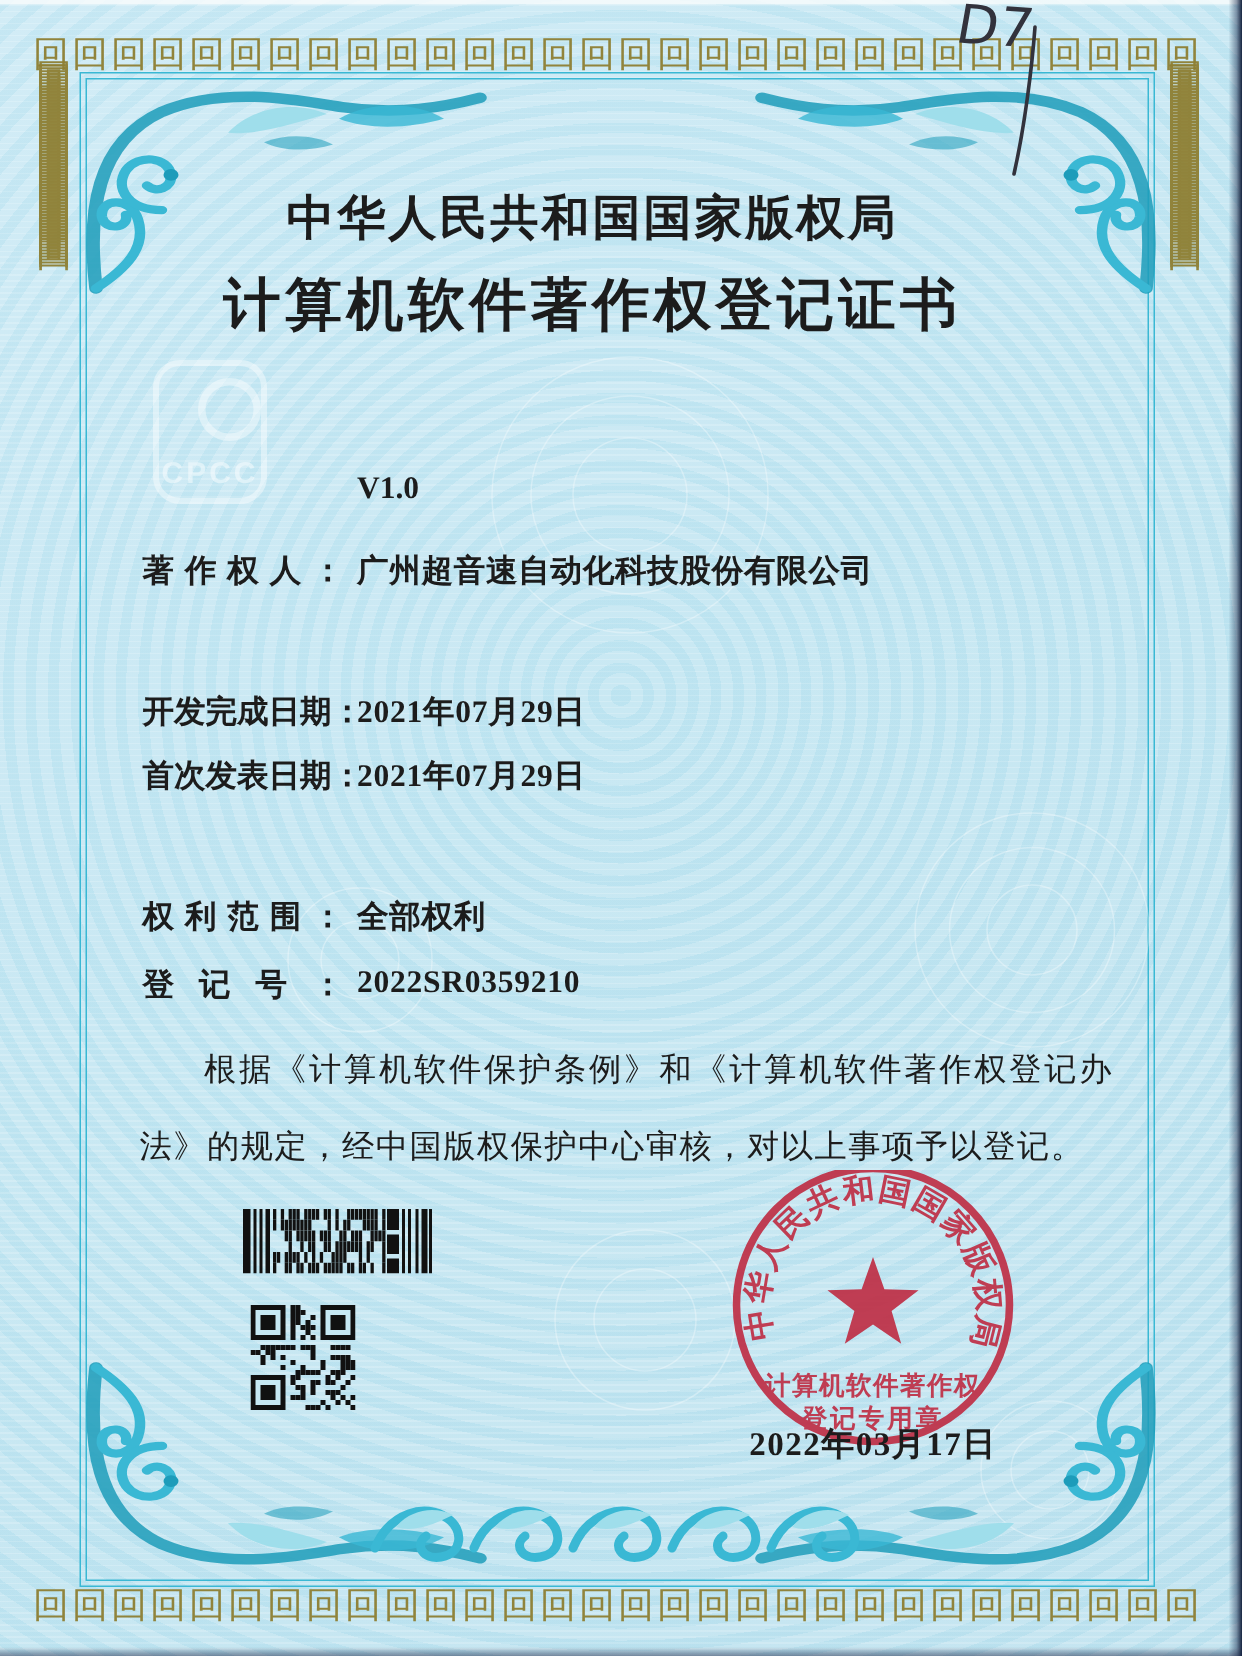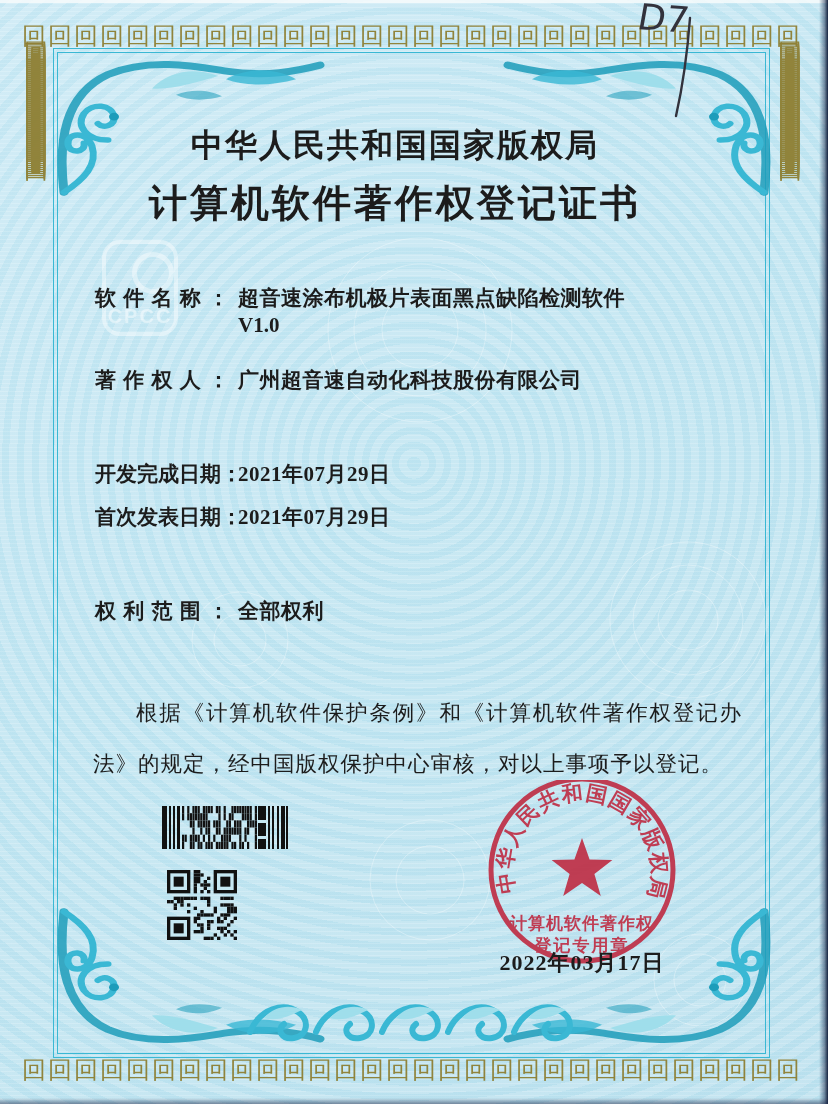--- a/index.html
+++ b/index.html
@@ -130,42 +130,42 @@
   <div id="cpcc">
     <div class="box"></div>
     <div class="dot"></div>
     <div class="txt">CPCC</div>
   </div>
 
   <div id="authority" class="t-center">中华人民共和国国家版权局</div>
   <div id="cert-title" class="t-center">计算机软件著作权登记证书</div>
 
 
-  <div class="frow" style="top:284px">
-    <span class="flabel">软件名称：</span><span class="fvalue">超音速涂布机极片表面黑点缺陷检测软件</span>
-  </div>
   <div class="fvalue2" style="top:313px">V1.0</div>
 
   <div class="frow" style="top:366px">
     <span class="flabel">著作权人：</span><span class="fvalue">广州超音速自动化科技股份有限公司</span>
   </div>
 
   <div class="frow" style="top:460px">
     <span class="flabel">开发完成日期：</span><span class="fvalue">2021年07月29日</span>
   </div>
 
   <div class="frow" style="top:503px">
     <span class="flabel">首次发表日期：</span><span class="fvalue">2021年07月29日</span>
   </div>
 
 
   <div class="frow" style="top:597px">
     <span class="flabel">权利范围：</span><span class="fvalue">全部权利</span>
   </div>
 
+  <div class="frow" style="top:642px">
+    <span class="flabel">登记号：</span><span class="fvalue">2022SR0359210</span>
+  </div>
 
   <div id="statement">根据《计算机软件保护条例》和《计算机软件著作权登记办法》的规定，经中国版权保护中心审核，对以上事项予以登记。</div>
 
   <svg id="barcode" width="126" height="43" viewBox="0 0 126 43" role="img">
       <rect x="0" y="0" width="5" height="43" fill="#111"></rect>
       <rect x="7" y="0" width="2" height="43" fill="#111"></rect>
       <rect x="11" y="0" width="2" height="43" fill="#111"></rect>
       <rect x="15" y="0" width="3" height="43" fill="#111"></rect>
       <rect x="20" y="0" width="2.2" height="7.17" fill="#111"></rect>
       <rect x="20" y="7.17" width="2.2" height="7.17" fill="#111"></rect>

